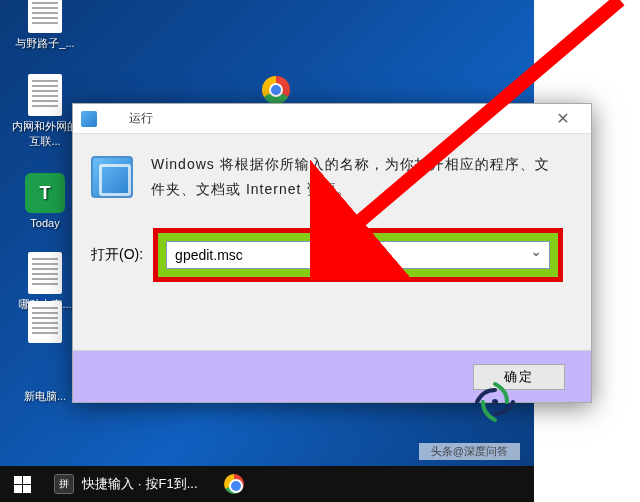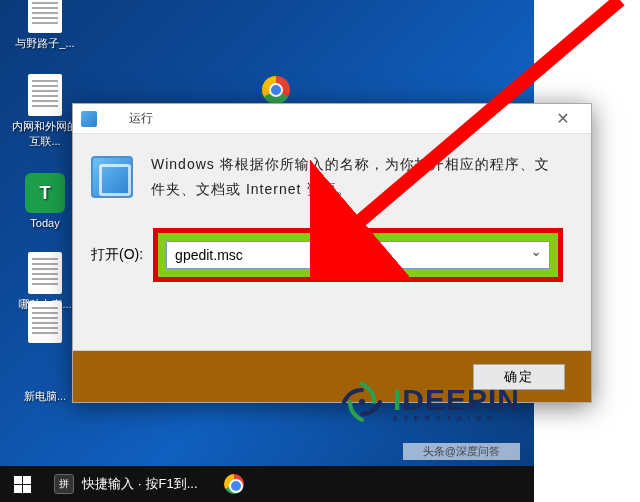--- a/index.html
+++ b/index.html
@@ -164,21 +164,21 @@
   right: 8px; top: 2px;
   font-size: 14px;
   color: #555;
   pointer-events: none;
 }
 .run-buttons {
   position: absolute;
   bottom: 0;
   left: 0; right: 0;
   height: 52px;
-  background: #a16207;
+  background: #c4b5fd;
   border-top: 1px solid #d0d0d0;
   display: flex;
   justify-content: flex-end;
   align-items: center;
   gap: 16px;
   padding-right: 26px;
 }
 .run-btn {
   min-width: 92px;
   height: 26px;
@@ -221,21 +221,21 @@
   font-size: 7px;
   letter-spacing: 6px;
   color: #1a2a5a;
   margin-top: -2px;
   padding-right: 4px;
 }
 .wm-credit {
   font-size: 11px;
   color: #444;
   background: rgba(255,255,255,0.6);
-  padding: 1px 20px;
+  padding: 1px 12px;
   margin-top: 16px;
 }
 
 
 .taskbar {
   position: absolute;
   left: 0; right: 0; bottom: 0;
   height: 36px;
   background: #111;
   display: flex;
@@ -378,24 +378,20 @@
         <svg viewBox="0 0 50 50" width="50" height="50">
           <g transform="translate(25,25)">
             <path d="M0,-18 Q12,-12 12,0" stroke="#2aa050" stroke-width="4" fill="none" stroke-linecap="round"></path>
             <path d="M18,0 Q12,12 0,12" stroke="#1a2a5a" stroke-width="4" fill="none" stroke-linecap="round"></path>
             <path d="M0,18 Q-12,12 -12,0" stroke="#2aa050" stroke-width="4" fill="none" stroke-linecap="round"></path>
             <path d="M-18,0 Q-12,-12 0,-12" stroke="#1a2a5a" stroke-width="4" fill="none" stroke-linecap="round"></path>
             <circle r="3" fill="#1a2a5a"></circle>
           </g>
         </svg>
       </div>
-      <div class="wm-text">
-        <span class="i">I</span><span>DEEPIN</span>
-        <div class="wm-sub">EVERYTHING</div>
-      </div>
     </div>
     <div class="wm-credit">头条@深度问答</div>
   </div>
 
   <div class="taskbar">
     <div class="start">
       <div class="winlogo">
         <div></div>
           <div></div>
           <div></div>

